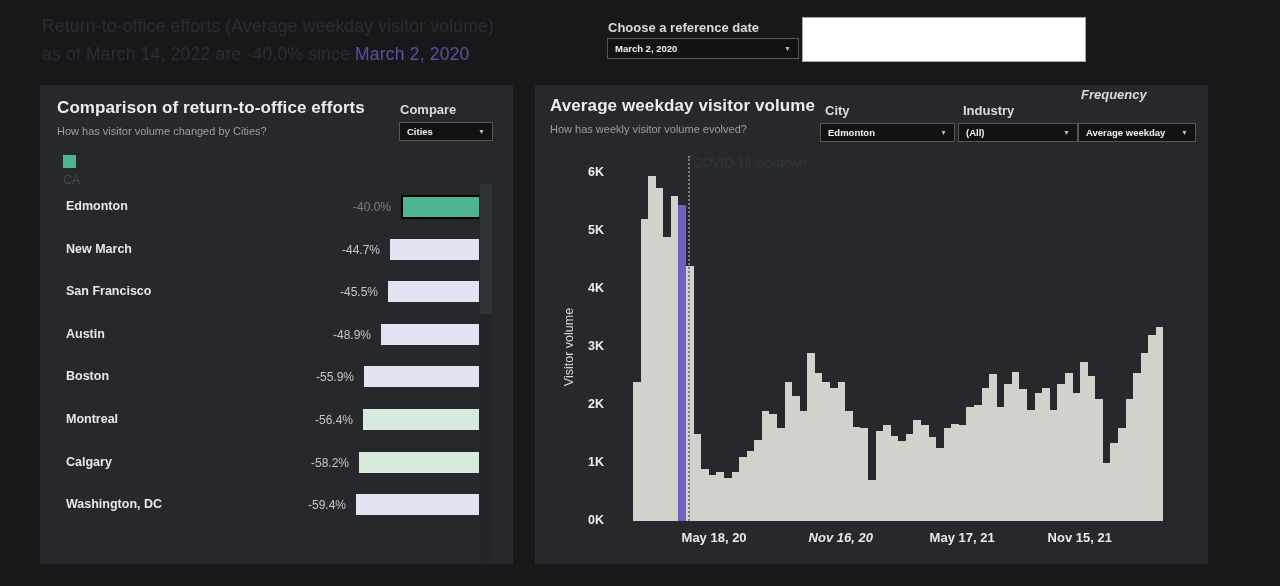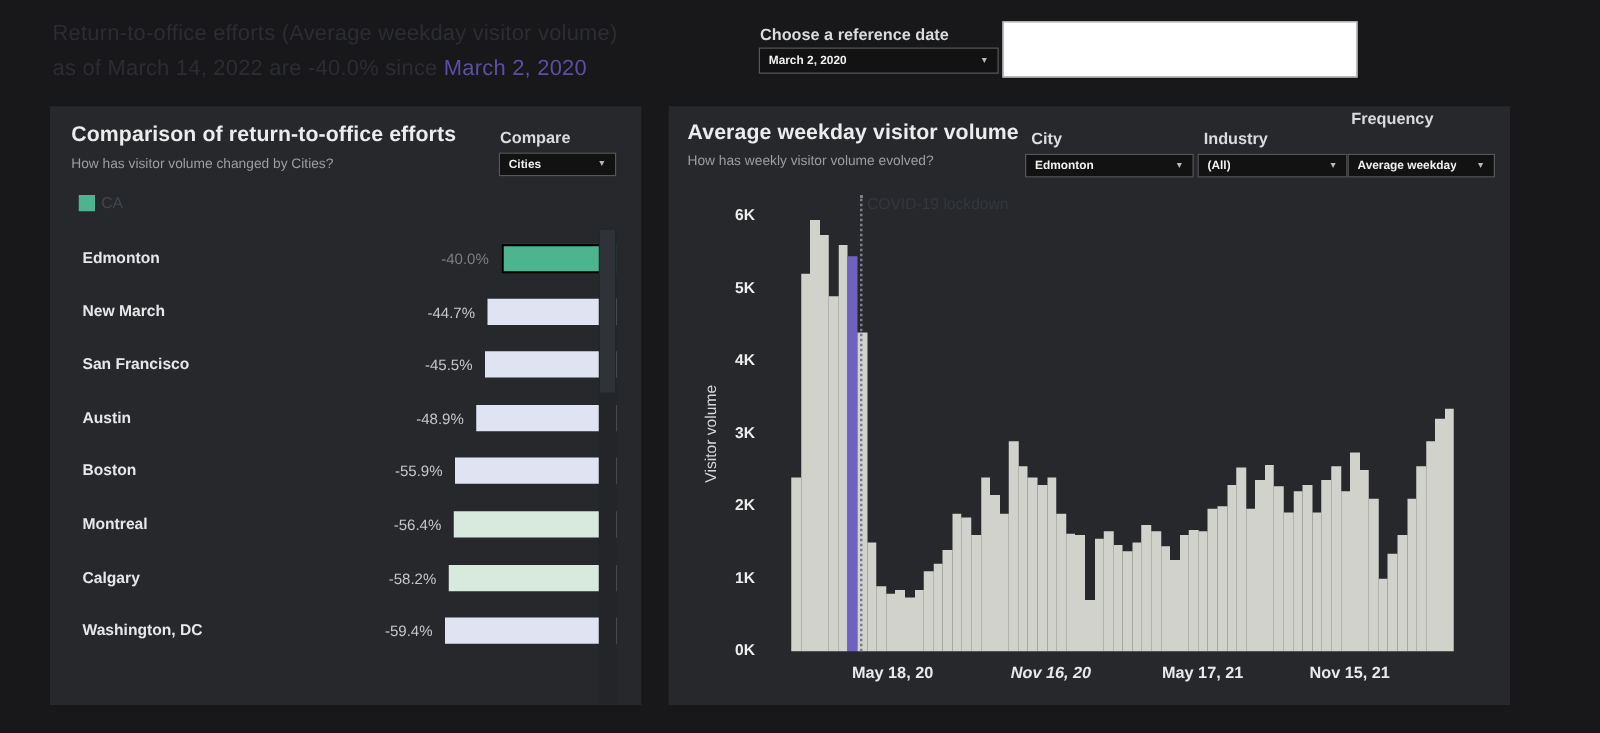--- a/index.html
+++ b/index.html
@@ -24,38 +24,38 @@
   #left-card { left:40px; width:473px; }
   #right-card { left:535px; width:673px; }
   .card-title { position:absolute; font-size:17px; font-weight:bold; color:#ececed; letter-spacing:.1px; }
   .card-sub { position:absolute; font-size:11px; color:#9c9ea1; }
   .f-label { position:absolute; font-size:13px; font-weight:bold; color:#dadbdc; }
   
   #cmp-title { left:17px; top:13px; }
   #cmp-sub { left:17px; top:40px; }
   #cmp-flabel { left:360px; top:17px; }
   #cmp-dd { left:359px; top:37px; width:94px; height:19px; }
-  .legend { position:absolute; left:23px; top:70px; display:flex; align-items:flex-end; gap:5px; }
+  .legend { position:absolute; left:23px; top:70px; display:flex; align-items:flex-start; gap:5px;flex-direction:column; }
   .legend-swatch { width:13px; height:13px; display:inline-block; }
   .legend-text { font-size:12.5px; color:#43474b; }
   #city-list { position:absolute; left:16px; top:101px; width:437px; }
   .crow { position:relative; height:42.6px; }
   .ccity { position:absolute; left:10px; top:13px; font-size:12.5px; font-weight:bold; color:#e7e7e8; }
   .cval { position:absolute; top:14px; font-size:12px; color:#c6c7c9; }
   .cval.dim { color:#7d7f83; }
   .cbar { position:absolute; right:0; top:10px; height:21px; }
   .cbar.sel { border:2px solid #000; height:24px; top:9px; }
   .vscroll { position:absolute; left:439px; top:99px; width:14px; height:380px; background:#232528; }
   .vscroll-thumb { position:absolute; left:1px; top:0; width:12px; height:130px; background:#2f3337; }
   
   #vol-title { left:15px; top:11px; }
   #vol-sub { left:15px; top:38px; }
   #f-city-label { left:290px; top:18px; }
   #f-ind-label { left:428px; top:18px; }
-  #f-freq-label { left:546px; top:2px; }
+  #f-freq-label { left:546px; top:2px;font-style:italic; }
   #city-dd { left:285px; top:38px; width:135px; height:19px; }
   #ind-dd { left:423px; top:38px; width:120px; height:19px; }
   #freq-dd { left:543px; top:38px; width:118px; height:19px; }
   .y-axis-title { position:absolute; left:-26px; top:255px; width:120px; height:14px;
     transform:rotate(-90deg); font-size:12.5px; color:#d6d7d8; text-align:center; }
   .ytick { position:absolute; left:33px; width:36px; text-align:right; font-size:12.5px; font-weight:bold; color:#eeeeee; }
   .xtick { position:absolute; top:445px; width:92px; text-align:center; font-size:13px; font-weight:bold; color:#e9e9ea; }
   #plot { position:absolute; left:98px; top:71px; width:530px; height:365px; display:flex; align-items:flex-end; }
   .vbar { flex:1 1 0; background:#d2d2cc; }
   .lockdown-line { position:absolute; top:0; bottom:0; width:0; border-left:2px dotted #7d7d88; }

